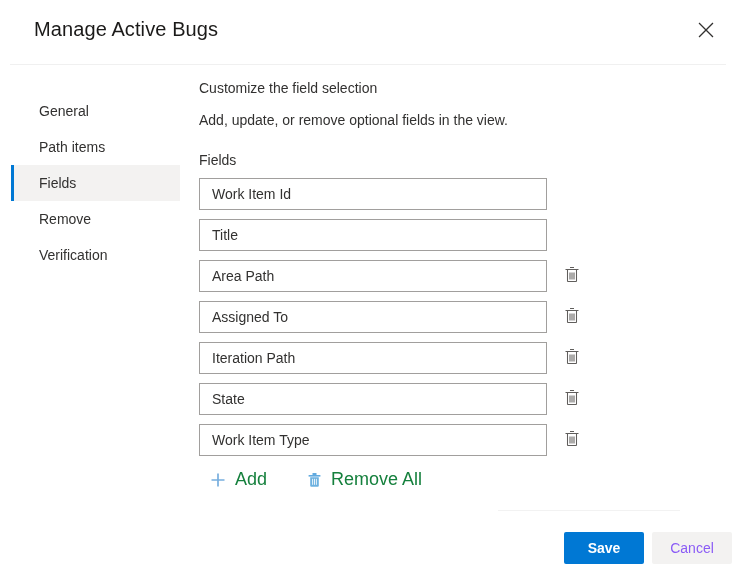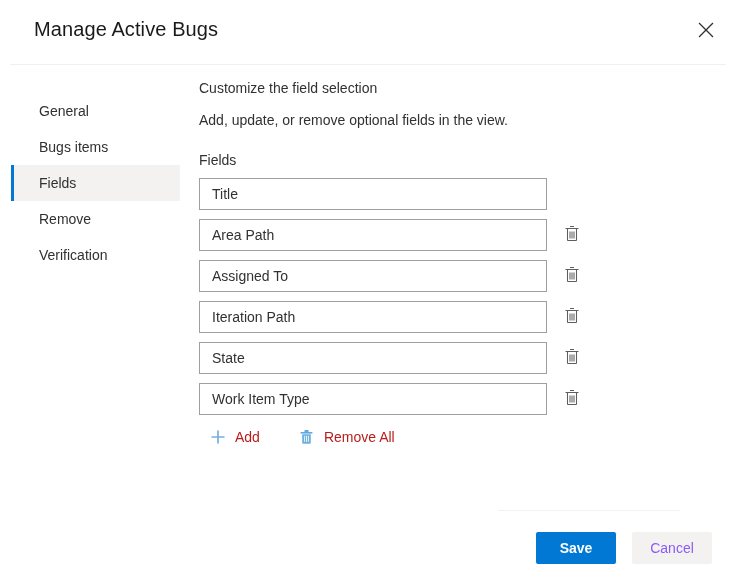--- a/index.html
+++ b/index.html
@@ -163,22 +163,22 @@
     padding-left: 4px;
   }
   .action-button {
     display: flex;
     align-items: center;
     background: transparent;
     border: none;
     padding: 4px 6px;
     cursor: pointer;
     font-family: "Liberation Sans", sans-serif;
-    font-size: 14px;
-    color: #b91c1c;
+    font-size: 18px;
+    color: #15803d;
   }
   .action-button .action-icon {
     display: flex;
     align-items: center;
     justify-content: center;
     width: 18px;
     height: 18px;
     margin-right: 8px;
   }
   .action-button.remove-all { margin-left: 26px; }
@@ -187,25 +187,24 @@
   .footer-divider {
     position: absolute;
     left: 498px;
     top: 510px;
     width: 182px;
     height: 1px;
     background: #f2f2f2;
   }
   .footer {
     position: absolute;
-    right: 24px;
+    right: 4px;
     top: 532px;
     display: flex;
     align-items: center;
-    gap: 8px;
   }
   .btn {
     height: 32px;
     min-width: 80px;
     box-sizing: border-box;
     font-family: "Liberation Sans", sans-serif;
     font-size: 14px;
     border: none;
     border-radius: 2px;
     cursor: pointer;
@@ -235,40 +234,44 @@
     </span>
   </button>
   <div class="header-divider"></div>
 </div>
 
 <nav class="sidebar">
   <div class="sidebar-item">
     <span class="label">General</span>
   </div>
   <div class="sidebar-item">
-    <span class="label">Bugs items</span>
+    <span class="label">Path items</span>
   </div>
   <div class="sidebar-item selected">
     <span class="label">Fields</span>
   </div>
   <div class="sidebar-item">
     <span class="label">Remove</span>
   </div>
   <div class="sidebar-item">
     <span class="label">Verification</span>
   </div>
 </nav>
 
 <main class="content">
   <p class="content-heading">Customize the field selection</p>
   <p class="content-subtext">Add, update, or remove optional fields in the view.</p>
   <p class="fields-label">Fields</p>
 
   <div class="field-list">
 
+    <div class="field-row">
+      <input class="field-input" type="text" value="Work Item Id" style="">
+      <span class="row-delete-spacer"></span>
+    </div>
 
     <div class="field-row">
       <input class="field-input" type="text" value="Title" style="">
       <span class="row-delete-spacer"></span>
     </div>
 
     <div class="field-row">
       <input class="field-input" type="text" value="Area Path" style="">
       <button class="row-delete-button">
         <span>

